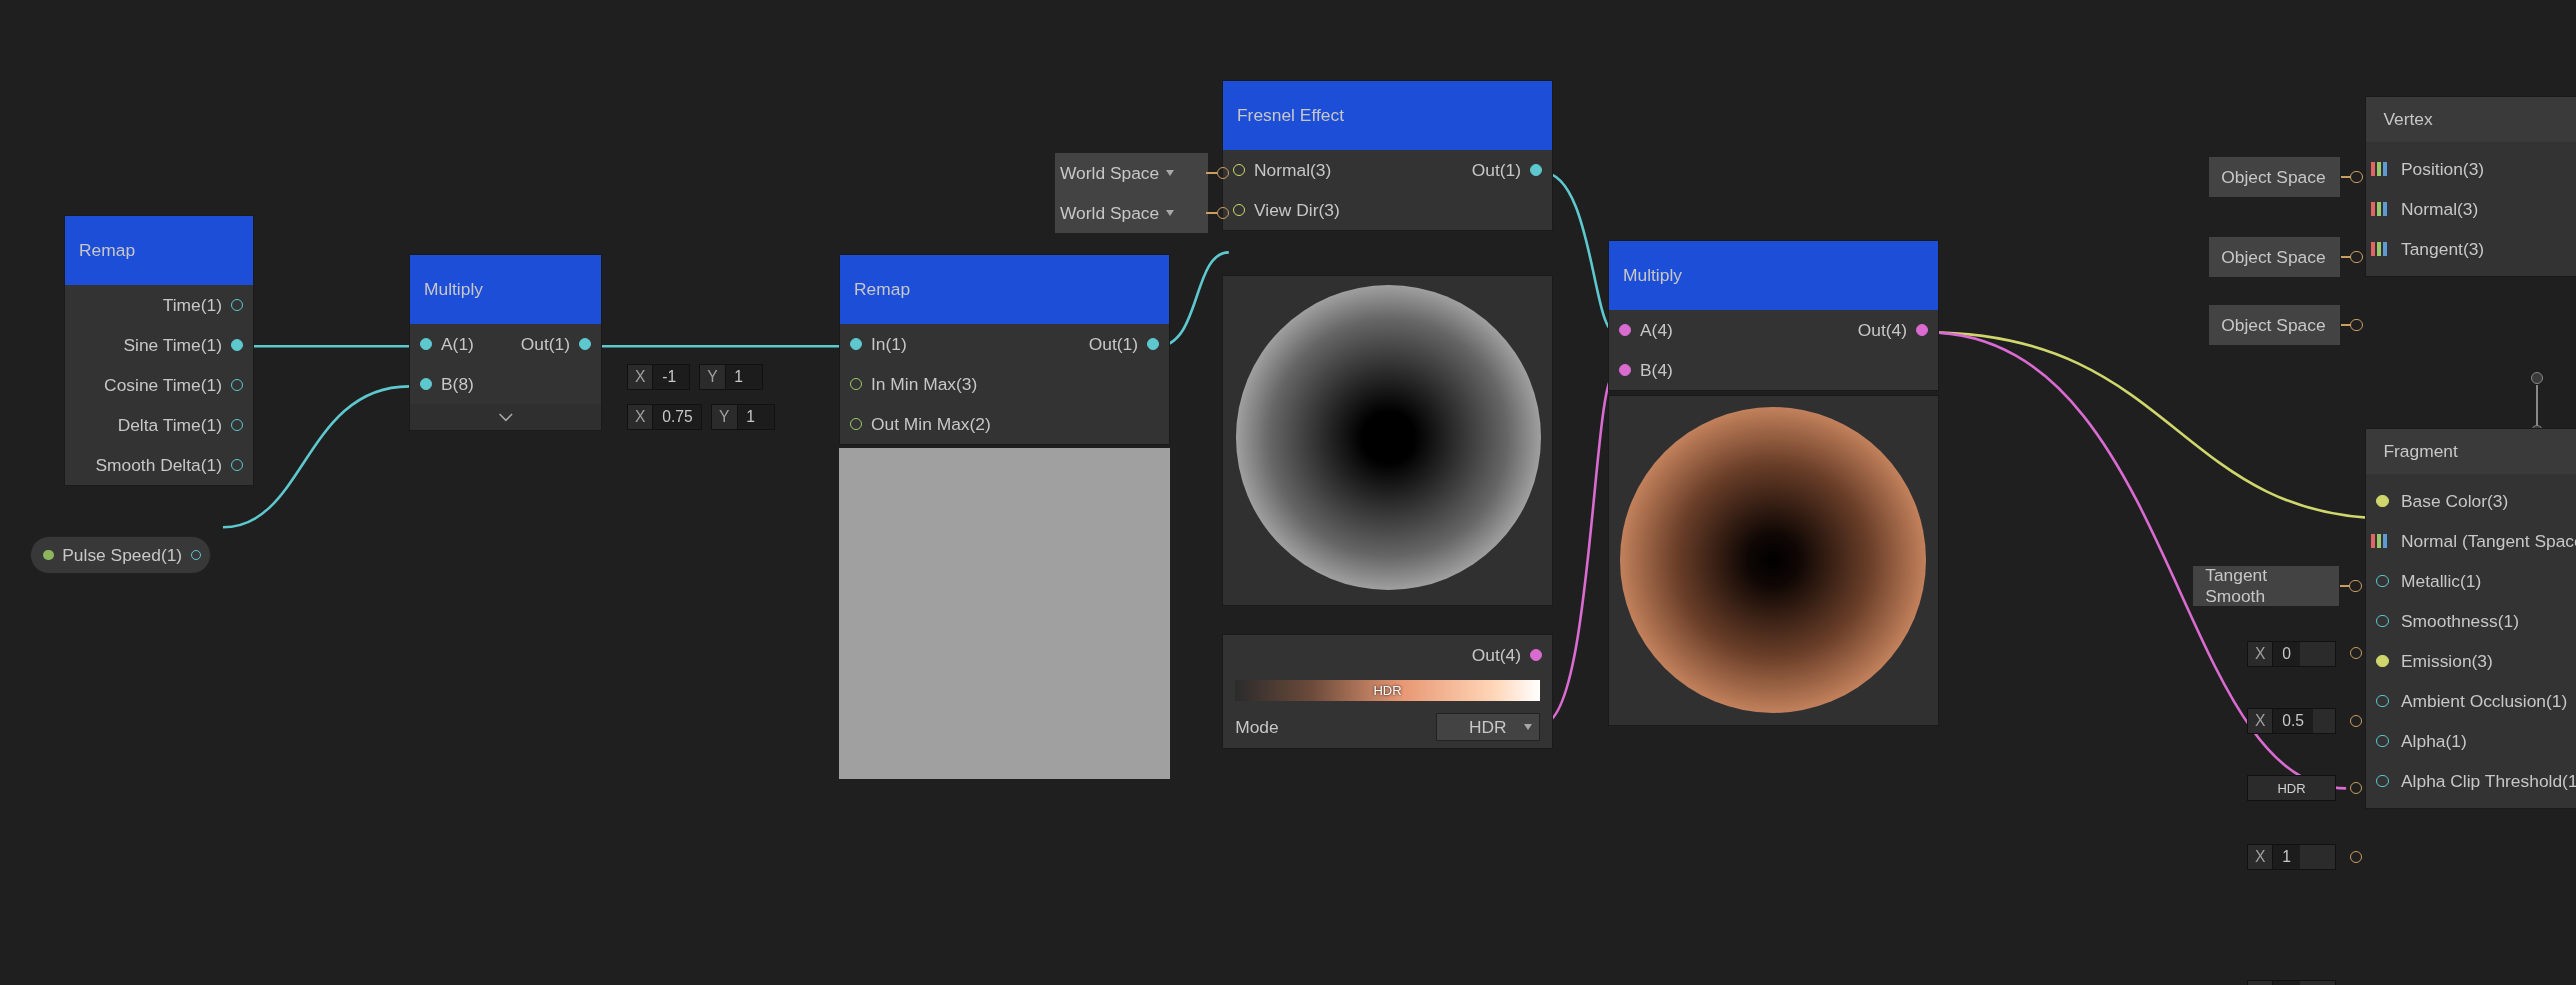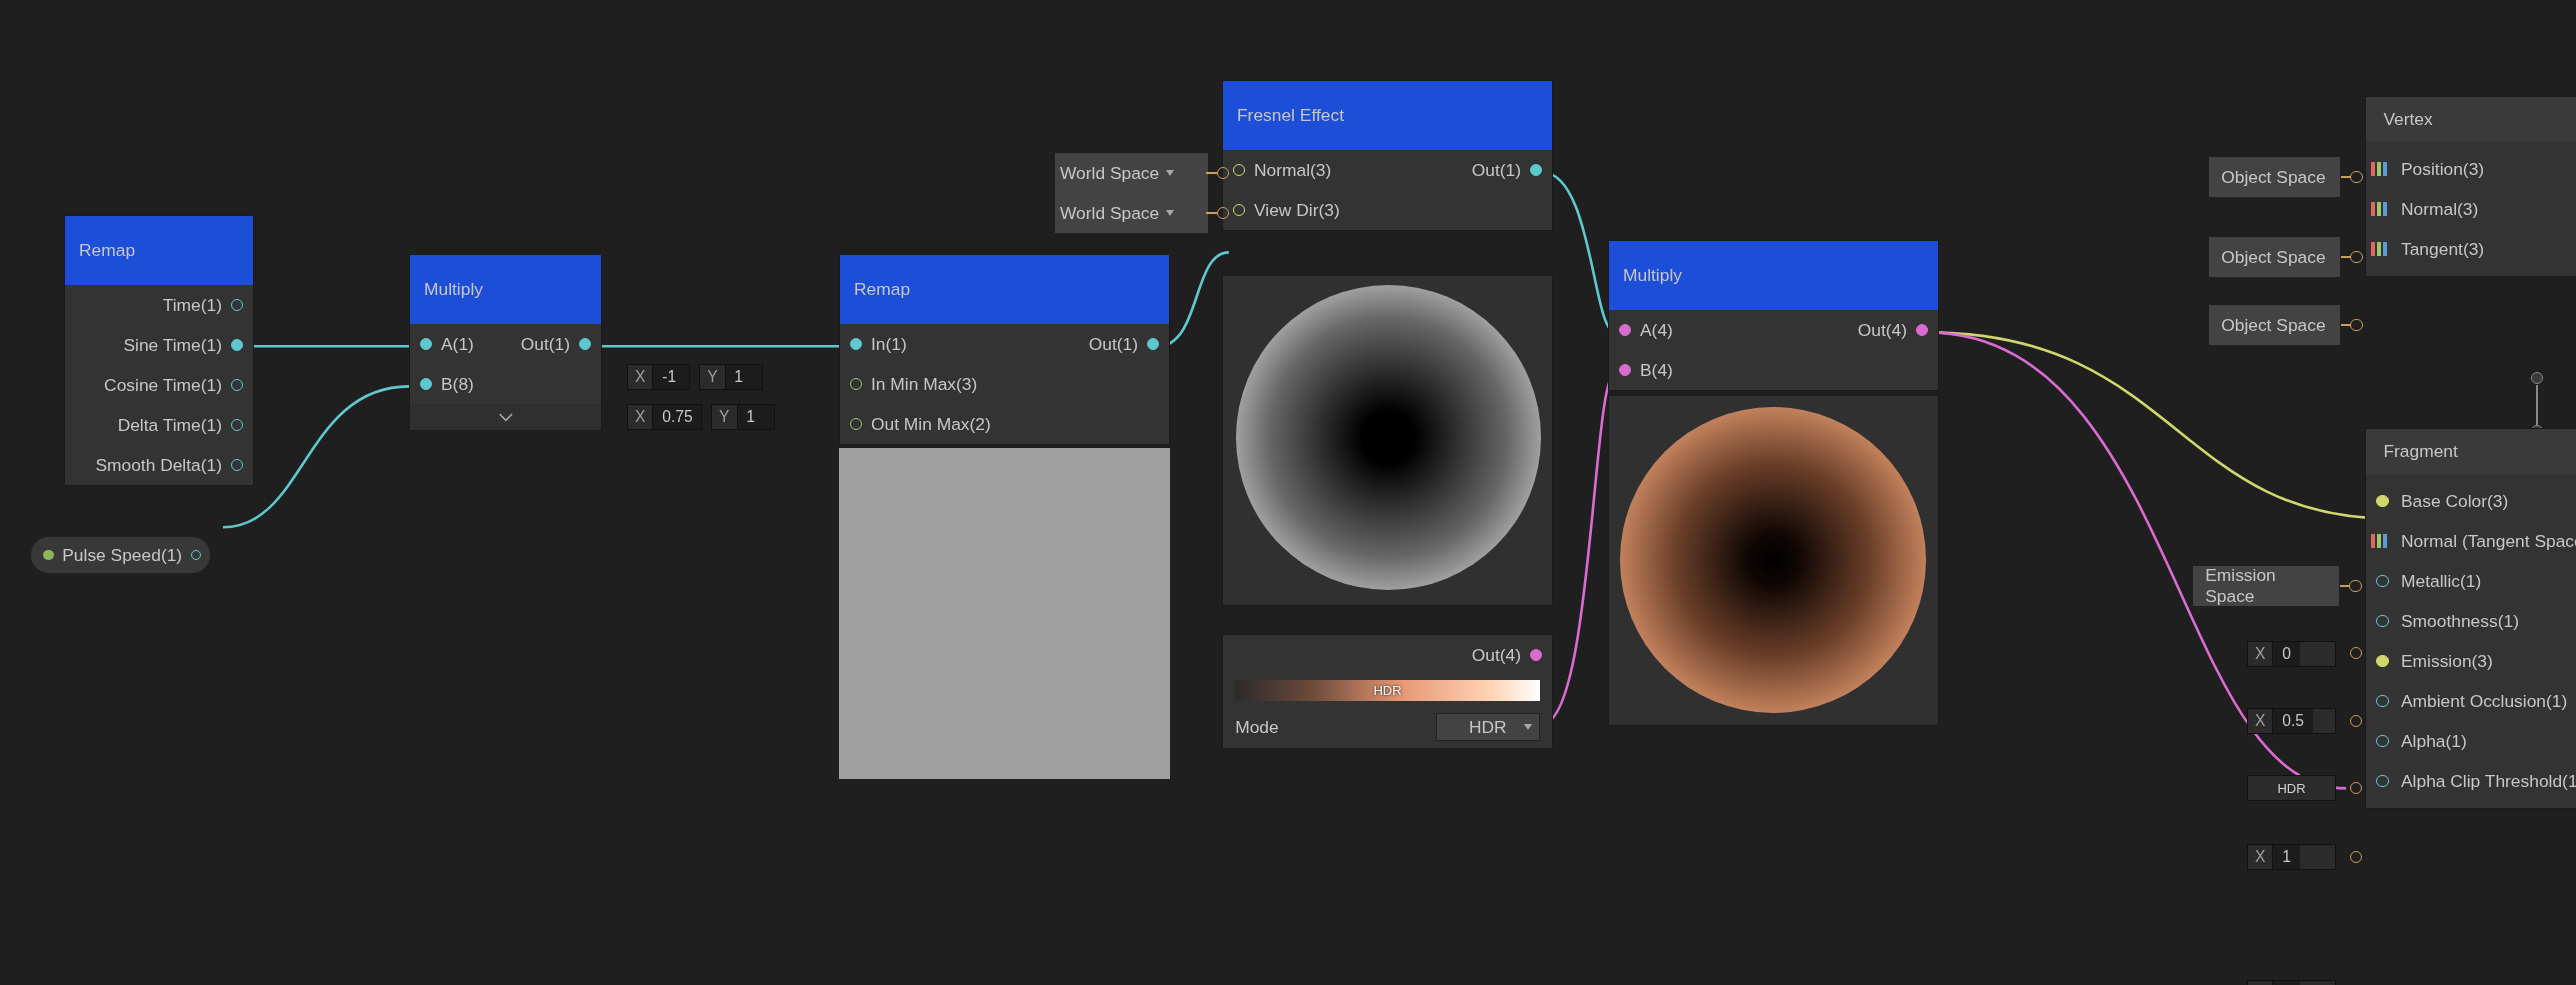--- a/index.html
+++ b/index.html
@@ -330,21 +330,21 @@
         <span>Alpha(1)</span>
       </div>
     <div class="mrow">
         <span class="mport empty"></span>
         <span>Alpha Clip Threshold(1)</span>
       </div>
   </div>
 </div>
 
 <div class="tag" style="left:2193px;top:566px;width:146px">
-  <span>Emission Space</span>
+  <span>Tangent Smooth</span>
   <span class="t-line" style="background:#ca9d60"></span>
     <span class="t-ring" style="border:1.7px solid #ca9d60"></span>
 </div>
 <div class="num-chip" style="left:2247px;top:641px;width:89px">
     <span class="nlab">X</span>
     <span class="nval">0</span>
   </div>
 <div class="num-chip" style="left:2247px;top:708px;width:89px">
     <span class="nlab">X</span>
     <span class="nval">0.5</span>

